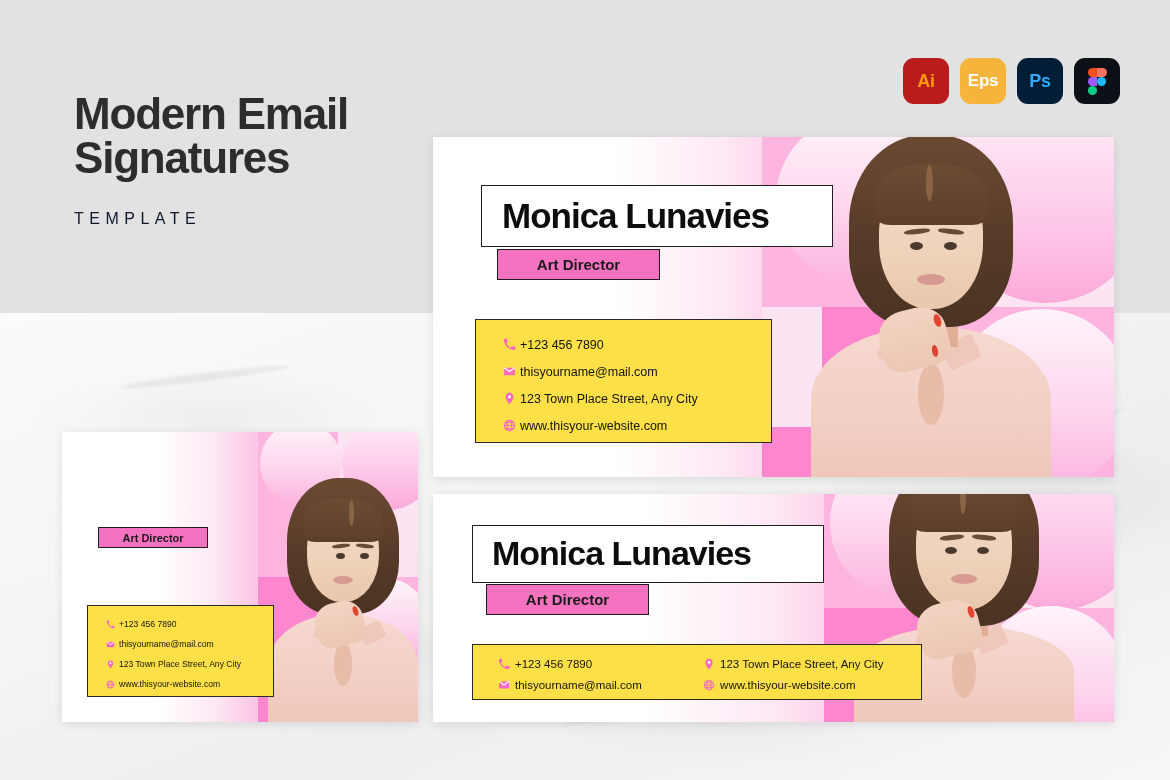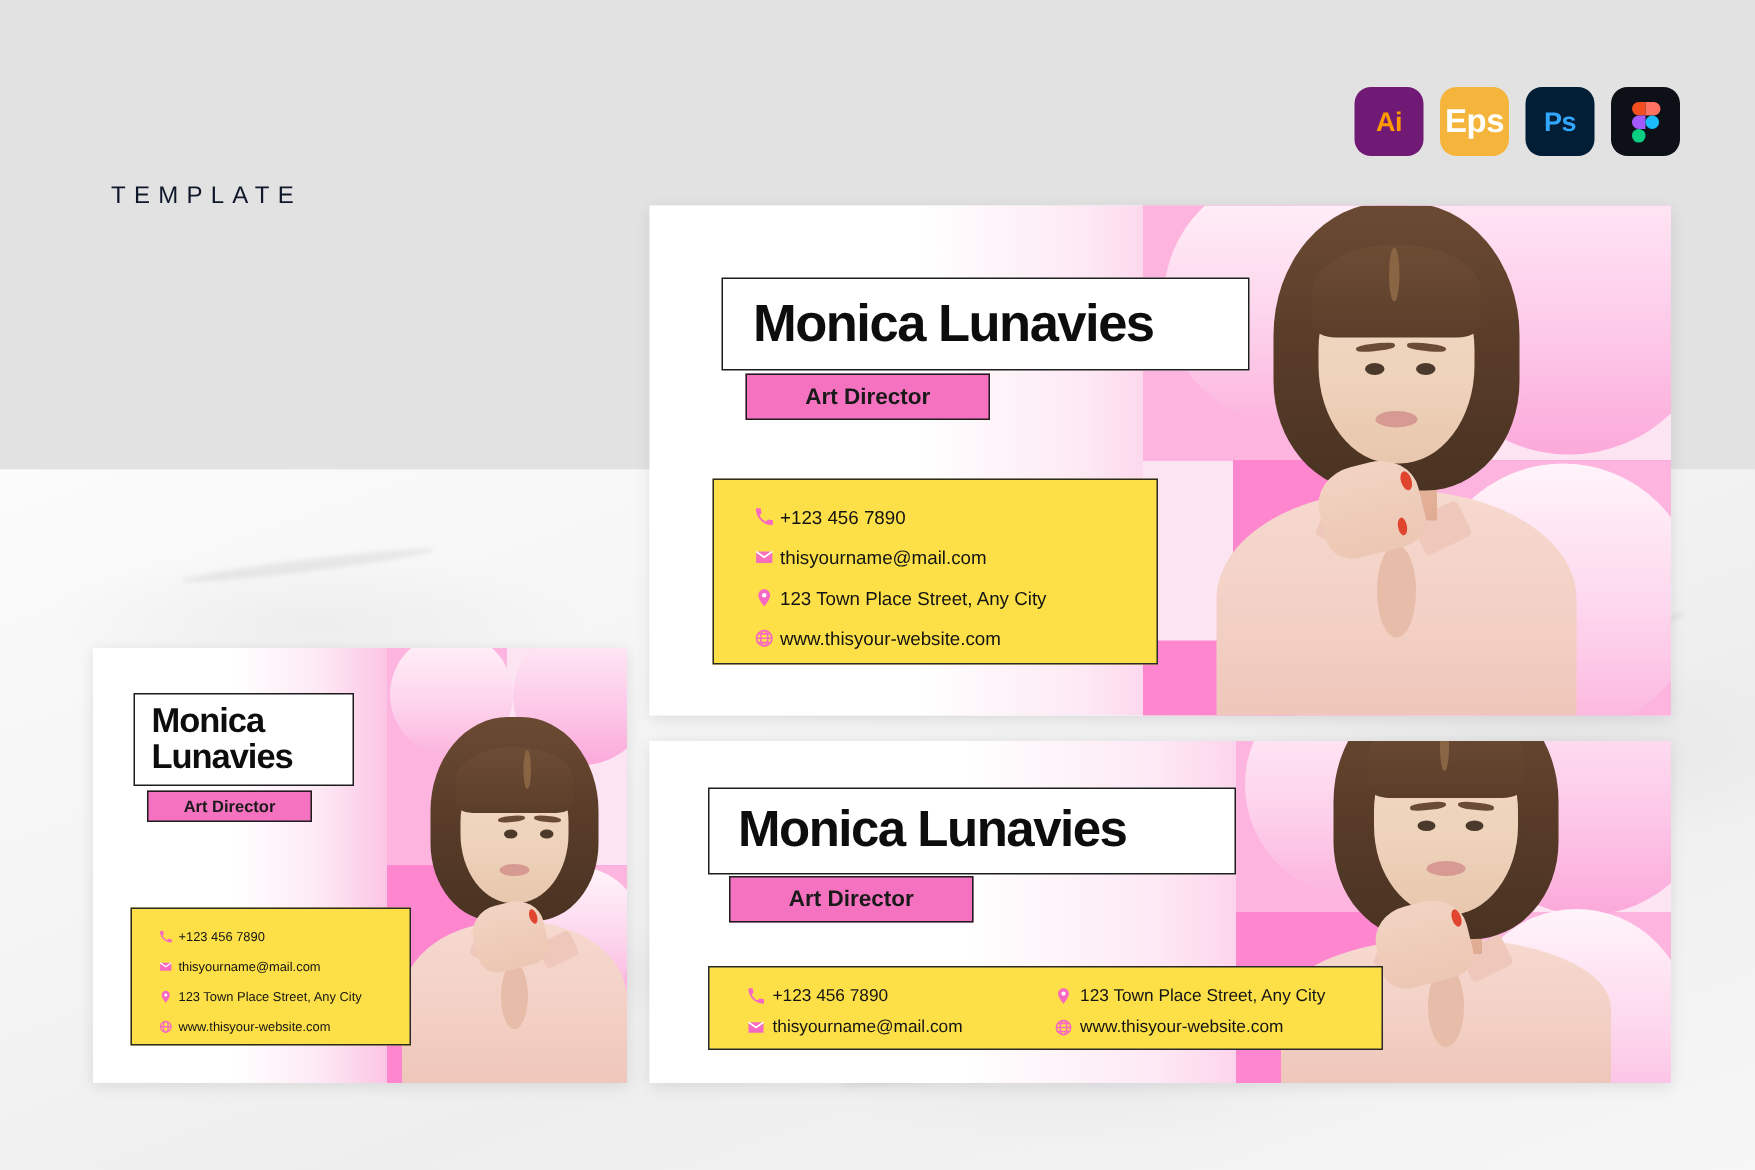--- a/index.html
+++ b/index.html
@@ -40,22 +40,22 @@
 
   
   #format-badges{
     position:absolute; right:50px; top:58px; display:flex; gap:11px;
   }
   .badge{
     width:46px; height:46px; border-radius:11px;
     display:flex; align-items:center; justify-content:center;
     font-size:18px; font-weight:bold; letter-spacing:-.3px;
   }
-  #badge-ai{ background:#701a75; color:#ff9a00; }
-  #badge-eps{ background:#f5b53d; color:#ffffff; font-size:22px; }
+  #badge-ai{ background:#b91c1c; color:#ff9a00; }
+  #badge-eps{ background:#f5b53d; color:#ffffff; font-size:17px; }
   #badge-ps{ background:#011e36; color:#31a8ff; }
   #badge-figma{ background:#0d1117; }
   .figma-mark{ position:relative; width:19px; height:27px; }
   .figma-mark i{ position:absolute; display:block; }
   .fg-tl{ left:0; top:0; width:9.5px; height:9px; background:#f24e1e; border-radius:4.5px 0 0 4.5px; }
   .fg-tr{ left:9.5px; top:0; width:9.5px; height:9px; background:#ff7262; border-radius:0 4.5px 4.5px 0; }
   .fg-ml{ left:0; top:9px; width:9.5px; height:9px; background:#a259ff; border-radius:4.5px 0 0 4.5px; }
   .fg-mr{ left:9.5px; top:9px; width:9px; height:9px; background:#1abcfe; border-radius:50%; }
   .fg-bl{ left:0; top:18px; width:9.5px; height:9px; background:#0acf83; border-radius:50%; }
 
@@ -198,20 +198,22 @@
 <div id="bg-header-band"></div>
 <div id="bg-marble">
   <div class="marble-vein" style="left:120px;top:60px;width:170px;height:8px;transform:rotate(-7deg);"></div>
   <div class="marble-vein" style="left:630px;top:30px;width:210px;height:7px;transform:rotate(4deg);"></div>
   <div class="marble-vein" style="left:980px;top:120px;width:150px;height:6px;transform:rotate(-22deg);"></div>
   <div class="marble-vein" style="left:180px;top:350px;width:120px;height:6px;transform:rotate(12deg);"></div>
   <div class="marble-vein" style="left:560px;top:400px;width:190px;height:5px;transform:rotate(-5deg);"></div>
 </div>
 
 <div id="heading-block">
+  <div id="page-title">Modern Email
+Signatures</div>
   <div id="page-subtitle">TEMPLATE</div>
 </div>
 
 <div id="format-badges">
   <div class="badge" id="badge-ai">
     <span>Ai</span>
   </div>
   <div class="badge" id="badge-eps">
     <span>Eps</span>
   </div>
@@ -336,24 +338,20 @@
       <div class="p-brow" style="left:64px;bottom:174px;width:18px;height:4px;transform:rotate(-6deg);"></div>
       <div class="p-brow" style="left:88px;bottom:174px;width:18px;height:4px;transform:rotate(6deg);"></div>
       <div class="p-eye" style="left:68px;bottom:163px;width:9px;height:6px;"></div>
       <div class="p-eye" style="left:92px;bottom:163px;width:9px;height:6px;"></div>
       <div class="p-lip" style="bottom:138px;width:20px;height:8px;"></div>
       <div class="p-hand" style="left:48px;bottom:76px;width:48px;height:44px;transform:rotate(-14deg);"></div>
       <div class="p-nail" style="left:85px;bottom:106px;width:5px;height:10px;transform:rotate(-18deg);"></div>
     </div>
   </div>
 
-  <div class="name-box">
-    <span class="name-text">Monica
-Lunavies</span>
-  </div>
   <div class="role-box">
     <span class="role-text">Art Director</span>
   </div>
 
   <div class="contact-box">
     <div class="contact-row">
       <span class="c-ico">
         <svg width="9" height="9" viewBox="0 0 24 24" fill="currentColor">
             <path d="M6.6 10.8c1.6 3.1 4.2 5.7 7.3 7.3l2.4-2.4c.3-.3.8-.4 1.2-.3 1.3.4 2.6.7 4 .7.7 0 1.2.5 1.2 1.2V21c0 .7-.5 1.2-1.2 1.2C10.9 22.2 1.8 13.1 1.8 2.8 1.8 2.1 2.3 1.6 3 1.6h3.7c.7 0 1.2.5 1.2 1.2 0 1.4.2 2.7.7 4 .1.4 0 .9-.3 1.2l-2.4 2.8z"></path>
           </svg>

